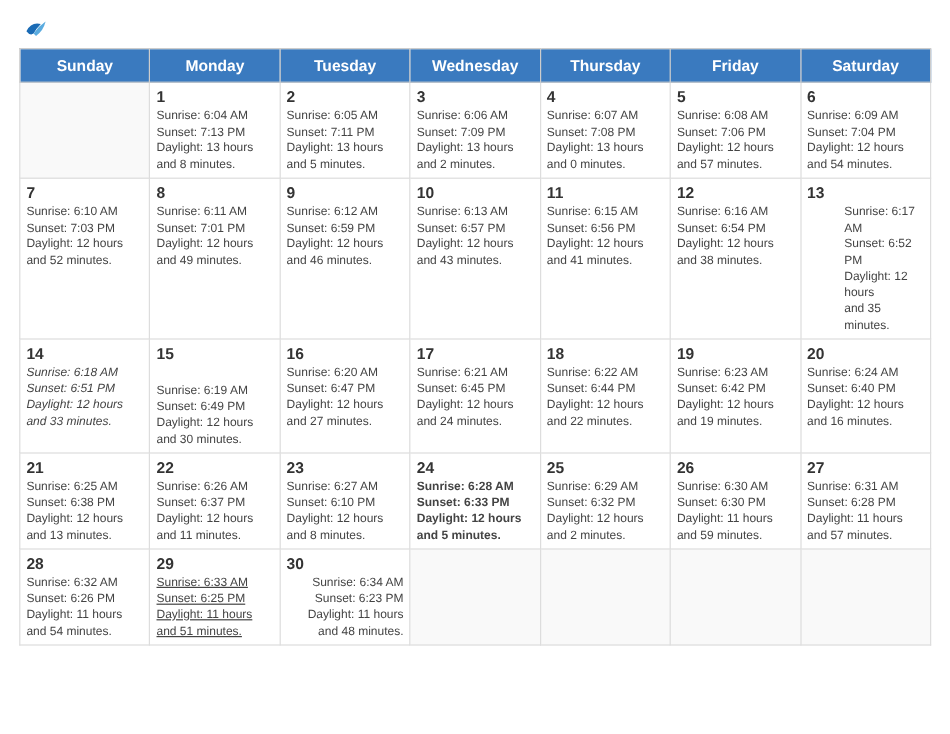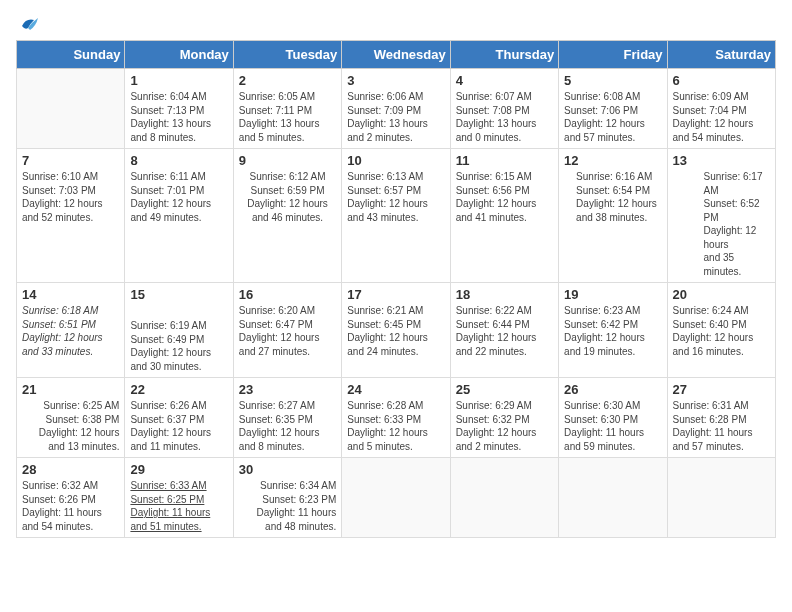--- a/index.html
+++ b/index.html
@@ -38,21 +38,21 @@
     .calendar {
       width: 100%;
       border-collapse: collapse;
     }
     .calendar th {
       background-color: #3a7abf;
       color: #fff;
       font-size: 13px;
       font-weight: bold;
       padding: 6px 4px;
-      text-align: right;
+      text-align: center;
       border: 1px solid #ccc;
     }
     .calendar td {
       border: 1px solid #ddd;
       vertical-align: top;
       padding: 4px 5px;
       width: calc(100% / 7);
       min-height: 80px;
       font-size: 10.5px;
       color: #333;
@@ -160,42 +160,42 @@
         </td>
         <td>
           <span class="day-number">8</span>
           <div class="cell-text" style="white-space: pre-line;">Sunrise: 6:11 AM
 Sunset: 7:01 PM
 Daylight: 12 hours
 and 49 minutes.</div>
         </td>
         <td>
           <span class="day-number">9</span>
-          <div class="cell-text" style="white-space: pre-line; text-align: center;">Sunrise: 6:12 AM
+          <div class="cell-text" style="white-space: pre-line;">Sunrise: 6:12 AM
 Sunset: 6:59 PM
 Daylight: 12 hours
 and 46 minutes.</div>
         </td>
         <td>
           <span class="day-number">10</span>
           <div class="cell-text" style="white-space: pre-line;">Sunrise: 6:13 AM
 Sunset: 6:57 PM
 Daylight: 12 hours
 and 43 minutes.</div>
         </td>
         <td>
           <span class="day-number">11</span>
           <div class="cell-text" style="white-space: pre-line;">Sunrise: 6:15 AM
 Sunset: 6:56 PM
 Daylight: 12 hours
 and 41 minutes.</div>
         </td>
         <td>
           <span class="day-number">12</span>
-          <div class="cell-text" style="white-space: pre-line; margin-left: 12px;">Sunrise: 6:16 AM
+          <div class="cell-text" style="white-space: pre-line;">Sunrise: 6:16 AM
 Sunset: 6:54 PM
 Daylight: 12 hours
 and 38 minutes.</div>
         </td>
         <td>
           <span class="day-number">13</span>
           <div class="cell-text" style="white-space: pre-line; margin-left: 31px;">Sunrise: 6:17 AM
 Sunset: 6:52 PM
 Daylight: 12 hours
 and 35 minutes.</div>
@@ -248,42 +248,42 @@
           <span class="day-number">20</span>
           <div class="cell-text" style="white-space: pre-line;">Sunrise: 6:24 AM
 Sunset: 6:40 PM
 Daylight: 12 hours
 and 16 minutes.</div>
         </td>
       </tr>
       <tr>
         <td>
           <span class="day-number">21</span>
-          <div class="cell-text" style="white-space: pre-line; text-align: right;">Sunrise: 6:25 AM
+          <div class="cell-text" style="white-space: pre-line;">Sunrise: 6:25 AM
 Sunset: 6:38 PM
 Daylight: 12 hours
 and 13 minutes.</div>
         </td>
         <td>
           <span class="day-number">22</span>
           <div class="cell-text" style="white-space: pre-line;">Sunrise: 6:26 AM
 Sunset: 6:37 PM
 Daylight: 12 hours
 and 11 minutes.</div>
         </td>
         <td>
           <span class="day-number">23</span>
           <div class="cell-text" style="white-space: pre-line;">Sunrise: 6:27 AM
-Sunset: 6:35 PM
+Sunset: 6:10 PM
 Daylight: 12 hours
 and 8 minutes.</div>
         </td>
         <td>
           <span class="day-number">24</span>
-          <div class="cell-text" style="white-space: pre-line;">Sunrise: 6:28 AM
+          <div class="cell-text" style="white-space: pre-line; font-weight: bold;">Sunrise: 6:28 AM
 Sunset: 6:33 PM
 Daylight: 12 hours
 and 5 minutes.</div>
         </td>
         <td>
           <span class="day-number">25</span>
           <div class="cell-text" style="white-space: pre-line;">Sunrise: 6:29 AM
 Sunset: 6:32 PM
 Daylight: 12 hours
 and 2 minutes.</div>

